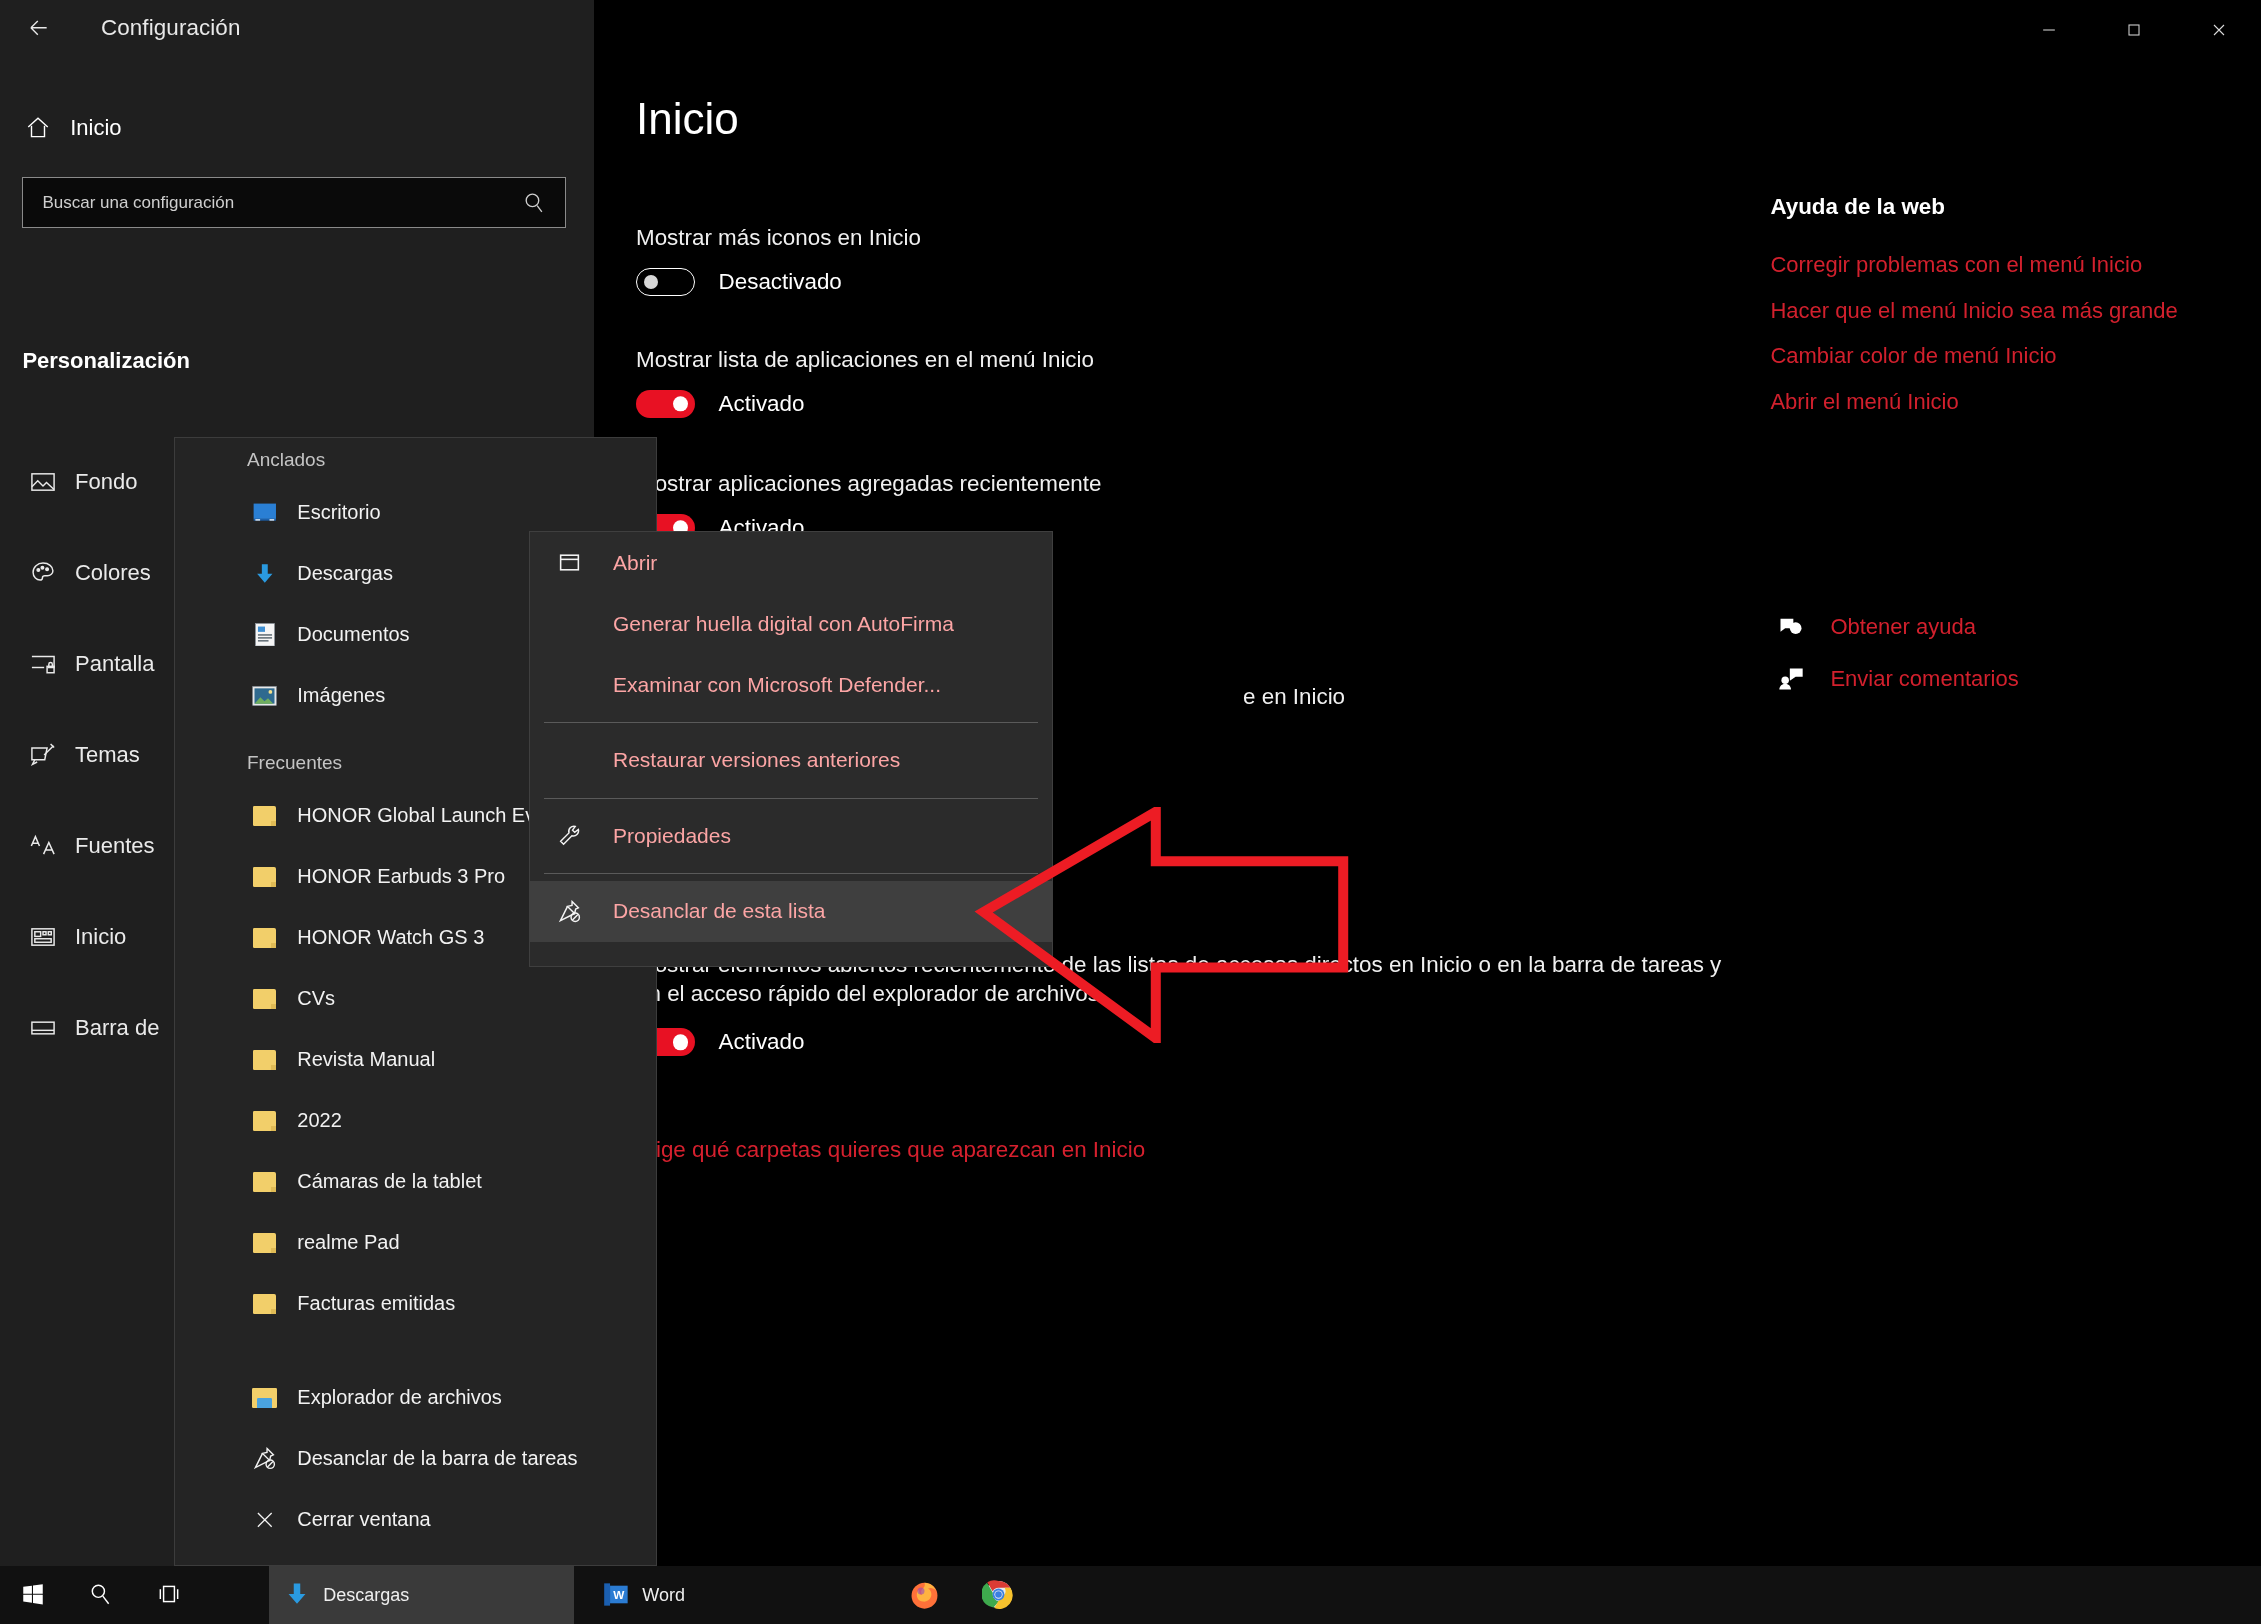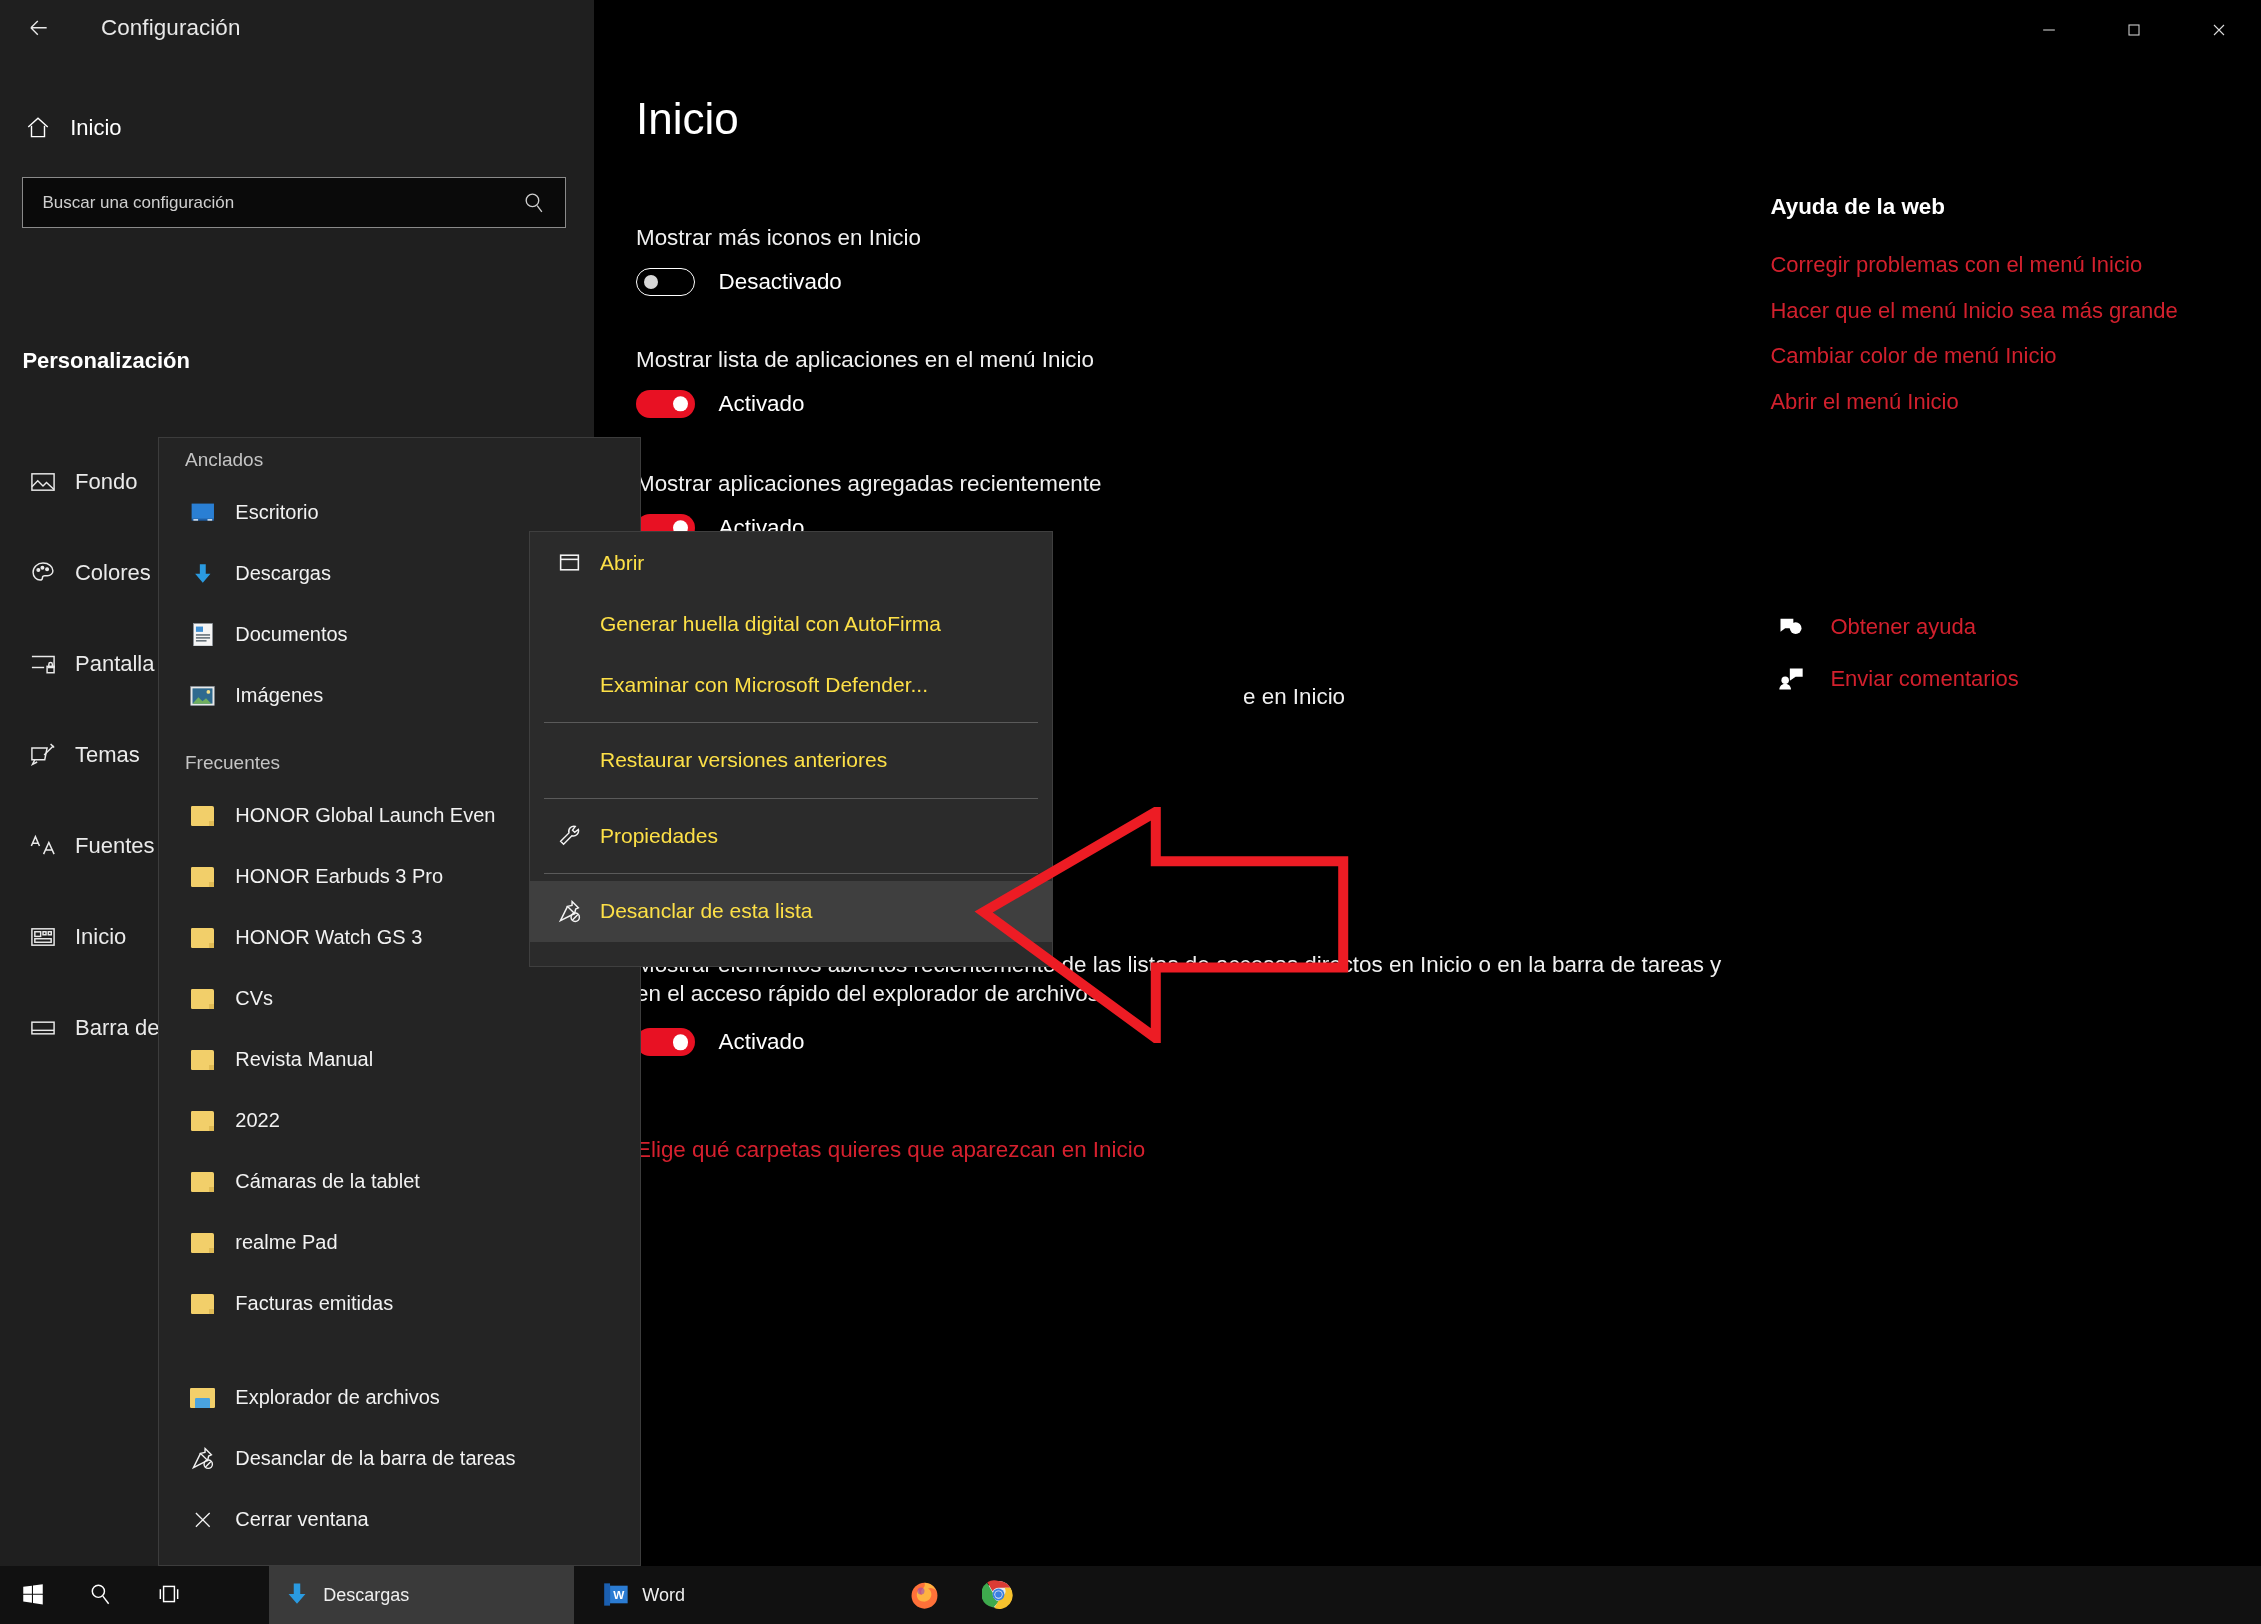--- a/index.html
+++ b/index.html
@@ -68,22 +68,22 @@
   .help-title { position: absolute; left: 22.4px; top: 135px; font-size: 22.4px; color: #ffffff; font-weight: bold; }
   .help-links { position: absolute; left: 22.4px; top: 191px; width: 471px; }
   .help-link { font-size: 22px; color: #d2202d; line-height: 1.32; margin-bottom: 16.5px; }
   .help-actions { position: absolute; left: 22.4px; top: 554px; width: 471px; }
   .help-action { display: flex; align-items: center; margin-bottom: 23.6px; }
   .help-action .ic { width: 41px; display: flex; justify-content: center; }
   .help-action .ic svg { width: 28px; height: 28px; }
   .help-action .lbl { font-size: 22px; color: #d2202d; margin-left: 19px; }
 
   
-  .jumplist { position: absolute; left: 158px; top: 437px; width: 483px; height: 1129px;
-    background: #242424; border: 0.6px solid #3c3c3c; }
+  .jumplist { position: absolute; left: 174px; top: 437px; width: 483px; height: 1129px;
+    background: #242424; border: 0.6px solid #3c3c3c; padding-left: 46px; }
   .jl-header { font-size: 19px; color: #c4c4c4; padding-left: 26px; height: 44px; display: flex; align-items: center; }
   .jl-item { height: 61px; display: flex; align-items: center; padding-left: 26px; }
   .jl-item .ic { width: 35px; display: flex; justify-content: center; align-items: center; flex: none; }
   .jl-item .lbl { font-size: 20px; color: #f2f2f2; margin-left: 15.3px; white-space: nowrap; }
   .jl-gap { height: 33px; }
 
   
   .folder { width: 23.6px; height: 20px; background: #f2cf6a; position: relative; border-radius: 1.2px 1.8px 1.8px 1.2px; }
   .folder::after { content: ""; position: absolute; right: 0; bottom: 0; width: 5.3px; height: 5.3px;
     background: #e0bb55; }
@@ -91,21 +91,21 @@
   .folder-open::after { content: ""; position: absolute; left: 4.7px; bottom: 0; width: 15.3px; height: 9.4px;
     background: #4aa3df; border-radius: 1.2px 1.2px 0 0; }
 
   
   .ctxmenu { position: absolute; left: 529px; top: 531px; width: 524px; height: 436px;
     background: #2b2b2b; border: 0.6px solid #3f3f3f; }
   .ctx-item { height: 61px; display: flex; align-items: center; padding-left: 19px; }
   .ctx-item.hl { background: #3f3f3f; }
   .ctx-item .ic { width: 41px; display: flex; justify-content: center; align-items: center; flex: none; }
   .ctx-item .ic svg { width: 25px; height: 25px; }
-  .ctx-item .lbl { font-size: 21px; color: #fde047; margin-left: 10px; white-space: nowrap; }
+  .ctx-item .lbl { font-size: 21px; color: #fca5a5; margin-left: 23px; white-space: nowrap; }
   .ctx-sep { height: 0.6px; background: #5a5a5a; margin: 7px 14px; }
 
   
   .annot-arrow { position: absolute; left: 966px; top: 807px; width: 389px; height: 236px; pointer-events: none; }
 
   
   .taskbar { position: absolute; left: 0; top: 1566px; width: 2261px; height: 58px; background: #111111; }
   .tb-btn { position: absolute; top: 0; height: 58px; display: flex; align-items: center; justify-content: center; }
   .tb-task { position: absolute; top: 0; height: 58px; display: flex; align-items: center; padding: 0 15.3px; }
   .tb-task.active { background: #3a3a3a; }

